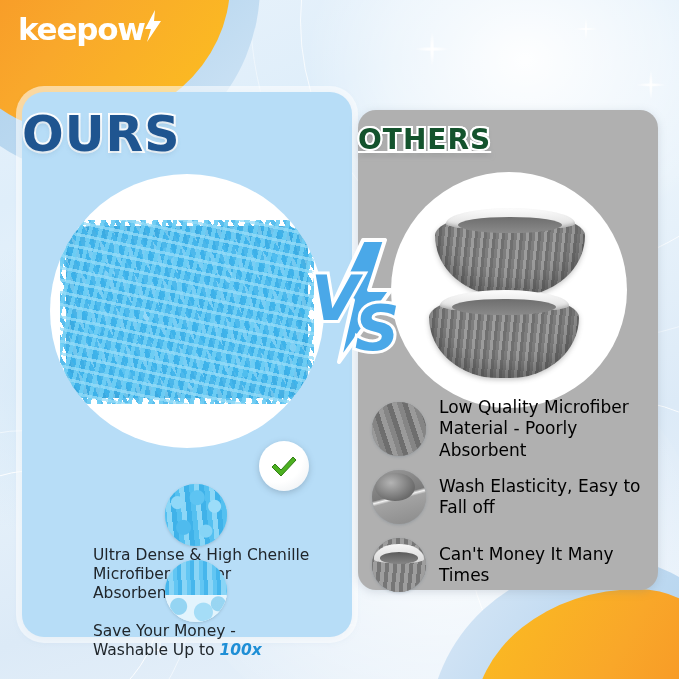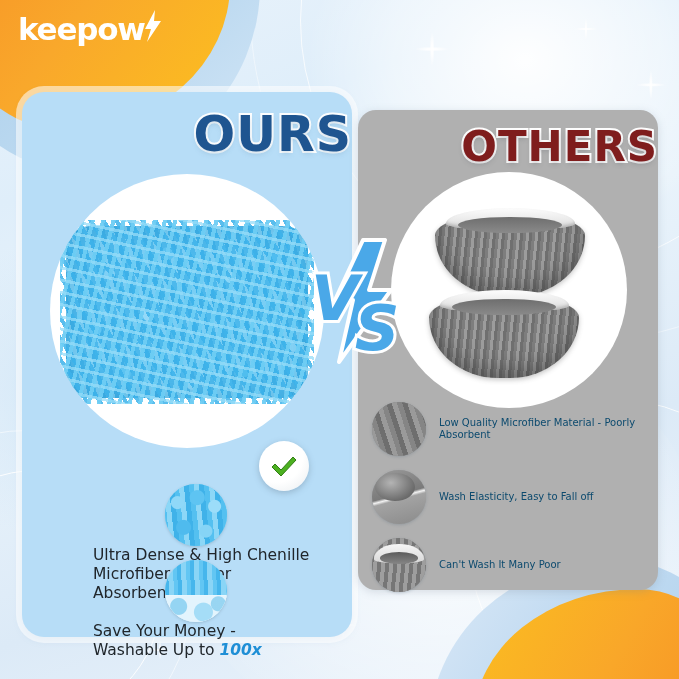--- a/index.html
+++ b/index.html
@@ -129,43 +129,44 @@
     left: 358px; top: 110px;
     width: 300px; height: 480px;
     background: #b0b0b0;
     border-radius: 18px;
     box-shadow: 0 2px 9px rgba(120,135,150,.25);
   }
 
   .panel-title {
     position: absolute;
     left: 0; width: 100%;
-    text-align: right;
+    text-align: left;
     font-family: "DejaVu Sans", sans-serif;
     font-weight: 700;
     line-height: 1;
     white-space: nowrap;
   }
   #title-ours {
     top: 18px;
     font-size: 49px;
     letter-spacing: 1px;
     color: #1f5590;
     -webkit-text-stroke: 4px #ffffff;
     paint-order: stroke fill;
     text-shadow: 0 3px 5px rgba(120,160,190,.30);
   }
   #title-others {
     top: 16px;
-    font-size: 42px;
+    font-size: 28px;
     letter-spacing: 1px;
-    color: #7f1d1d;
+    color: #14532d;
     -webkit-text-stroke: 4px #ffffff;
     paint-order: stroke fill;
     text-shadow: 0 3px 5px rgba(90,95,100,.28);
+    text-decoration: underline;
   }
 
   
   .hero-circle {
     position: absolute;
     border-radius: 50%;
     background: #ffffff;
     overflow: hidden;
   }
   #hero-ours {
@@ -403,22 +404,22 @@
     line-height: 1.24;
   }
   #features-ours .feature-text {
     margin-left: 16px;
     font-size: 15.5px;
     color: #20262b;
     max-width: 222px;
   }
   #features-others .feature-text {
     margin-left: 13px;
-    font-size: 10px;
-    color: #0c4a6e;
+    font-size: 17px;
+    color: #000000;
     max-width: 214px;
   }
   .hl-100x {
     color: #1f8fd6;
     font-style: italic;
     font-weight: 700;
   }
 </style>
 </head>
 <body>
@@ -518,21 +519,21 @@
         <div class="thumb">
           <div class="thumb-gray-edge"></div>
         </div>
         <div class="feature-text">Wash Elasticity, Easy to Fall off</div>
       </div>
 
       <div class="feature-row">
         <div class="thumb">
           <div class="thumb-gray-elastic"></div>
         </div>
-        <div class="feature-text">Can't Wash It Many Poor</div>
+        <div class="feature-text">Can't Money It Many Times</div>
       </div>
 
     </div>
   </div>
 
   <div id="vs-badge">
     <svg width="112" height="126" viewBox="0 0 112 126">
       <path d="M58 2 L30 62 L48 62 L34 124 L86 52 L64 52 L80 2 Z" fill="#4aa8e8" stroke="#ffffff" stroke-width="4" stroke-linejoin="round"></path>
       <text x="30" y="82" font-family="DejaVu Sans, sans-serif" font-size="62" font-weight="700" font-style="italic" fill="#4aa8e8" stroke="#ffffff" stroke-width="6" paint-order="stroke" text-anchor="middle">V</text>
       <text x="72" y="112" font-family="DejaVu Sans, sans-serif" font-size="62" font-weight="700" font-style="italic" fill="#4aa8e8" stroke="#ffffff" stroke-width="6" paint-order="stroke" text-anchor="middle">S</text>

